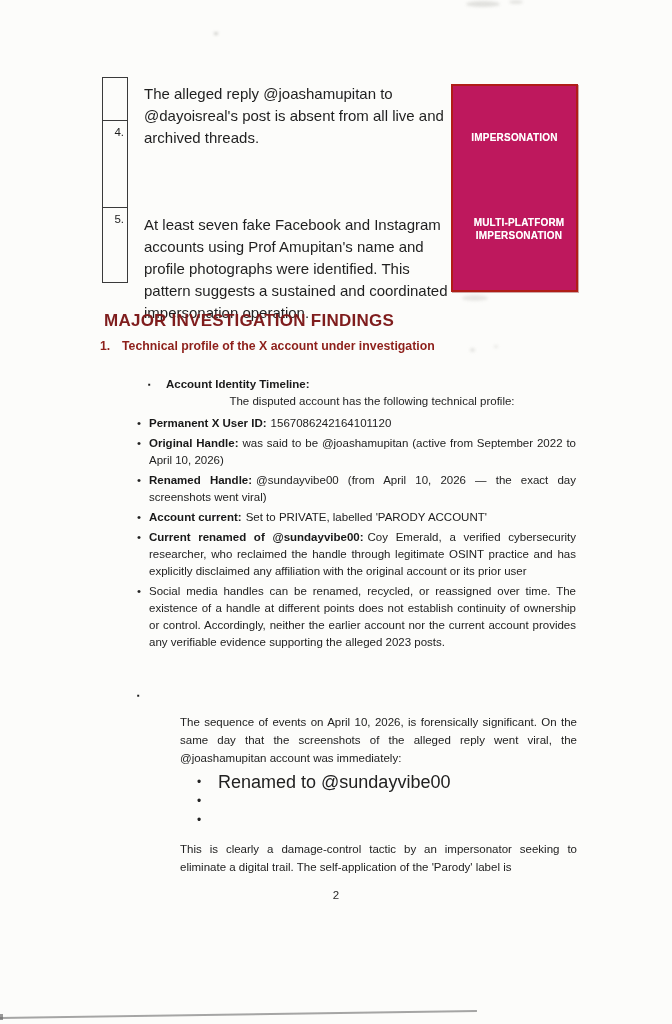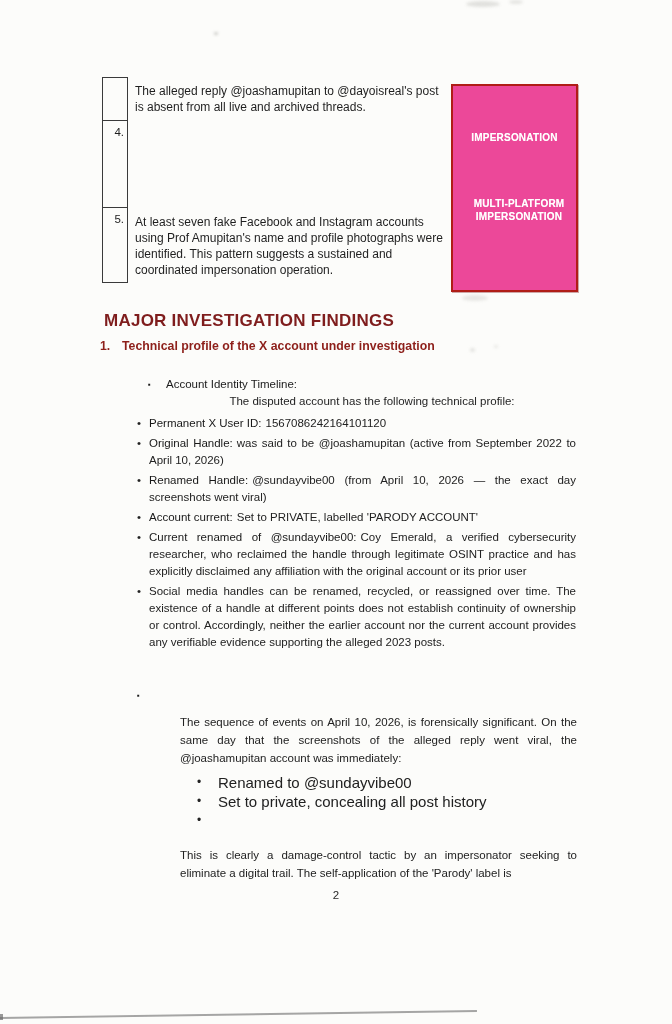--- a/index.html
+++ b/index.html
@@ -26,85 +26,85 @@
     box-sizing:border-box;
     border-bottom:1px solid #3a3a3a;
     font-size:11.5px;line-height:15px;
     text-align:right;padding:4px 3px 0 0;
     color:#1d1d1d;
   }
   .numcell:last-child{border-bottom:none;}
   .nc1{height:43px;} .nc2{height:87px;} .nc3{height:74px;}
 
   .rowtext{
-    left:135px;width:309px;
-    font-size:12px;line-height:16px;
+    left:144px;width:309px;
+    font-size:15px;line-height:22px;
     color:#1f1f1f;
     text-align:left;
   }
   .rt1{top:83px;} .rt2{top:125px;} .rt3{top:214px;}
 
   
   .redbox{
     left:451px;top:84px;width:127px;height:208px;
-    background:#ec4899;
+    background:#be185d;
     border:2px solid #b01d17;
     box-sizing:border-box;
     box-shadow:1px 1px 0 rgba(120,10,8,.35);
   }
   .redlabel{
     position:absolute;left:0;right:0;
     color:#fff;font-weight:bold;
     font-size:10px;line-height:12.5px;
     text-align:center;letter-spacing:.2px;
     padding:0 8px;
     text-shadow:0 0 .5px rgba(255,255,255,.6);
   }
-  .rl1{top:46px;} .rl2{top:112px;padding-left:17px;}
+  .rl1{top:46px;} .rl2{top:131px;padding-left:17px;}
 
   
   .h-main{
     left:104px;top:311px;
     font-size:17px;font-weight:bold;color:#7f1d1d;
     letter-spacing:.25px;
   }
   .h-section{
     left:100px;top:339px;display:flex;
     font-size:12.3px;font-weight:bold;color:#8d1f1a;
   }
   .h-section .secnum{width:22px;}
 
   
   .timeline{left:137px;top:376px;width:441px;}
   .sq-line{display:flex;margin-left:11px;}
   .sq-glyph{width:18px;font-size:8px;line-height:17px;color:#1b1b1b;flex:0 0 18px;}
-  .sq-title{font-size:11.5px;line-height:17px;font-weight:normal;color:#1b1b1b;}
+  .sq-title{font-size:11.5px;line-height:17px;font-weight:bold;color:#1b1b1b;}
   .intro{margin-left:29px;font-size:11.5px;line-height:17px;text-align:center;}
   .blist{margin-top:5px;}
   .bitem{display:flex;margin-bottom:3px;}
   .dot{flex:0 0 12px;font-size:11.5px;line-height:17px;color:#222;}
   .btext{
     width:427px;font-size:11.5px;line-height:17px;
     text-align:justify;color:#222;
   }
-  .lbl{font-weight:normal;color:#181818;margin-right:4px;}
+  .lbl{font-weight:bold;color:#181818;margin-right:4px;}
 
   
   .renaming{left:137px;top:687px;width:441px;}
   .ren-head .sq-glyph{width:22px;flex:0 0 22px;}
   .ren-head .sq-title{font-size:12px;}
   .para{
     margin:9px 0 0 43px;width:397px;
     font-size:11.5px;line-height:18px;text-align:justify;color:#222;
   }
   .sublist{margin:6px 0 0 60px;}
   .subitem{display:flex;}
   .subdot{flex:0 0 21px;font-size:12px;line-height:19px;color:#222;}
-  .subtext{font-size:15px;line-height:19px;color:#212121;}
-  .para2{margin-top:16px;}
+  .subtext{font-size:18px;line-height:19px;color:#212121;}
+  .para2{margin-top:10px;}
 
   
   .pagenum{
     left:0;top:889px;width:672px;text-align:center;
     font-size:11.5px;color:#2a2a2a;
   }
 
   
   .edge-line{
     left:-3px;top:1017px;width:480px;height:1.6px;
@@ -187,21 +187,20 @@
     </div>
     <div class="para">The sequence of events on April 10, 2026, is forensically significant. On the same day that the screenshots of the alleged reply went viral, the @joashamupitan account was immediately:</div>
 
     <div class="sublist">
       <div class="subitem">
         <span class="subdot">•</span>
         <span class="subtext">Renamed to @sundayvibe00</span>
       </div>
       <div class="subitem">
         <span class="subdot">•</span>
-        <span class="subtext">Set to private, concealing all post history</span>
       </div>
       <div class="subitem">
         <span class="subdot">•</span>
       </div>
     </div>
 
     <div class="para para2">This is clearly a damage-control tactic by an impersonator seeking to eliminate a digital trail. The self-application of the 'Parody' label is</div>
   </div>
 
   <div class="abs pagenum">2</div>

